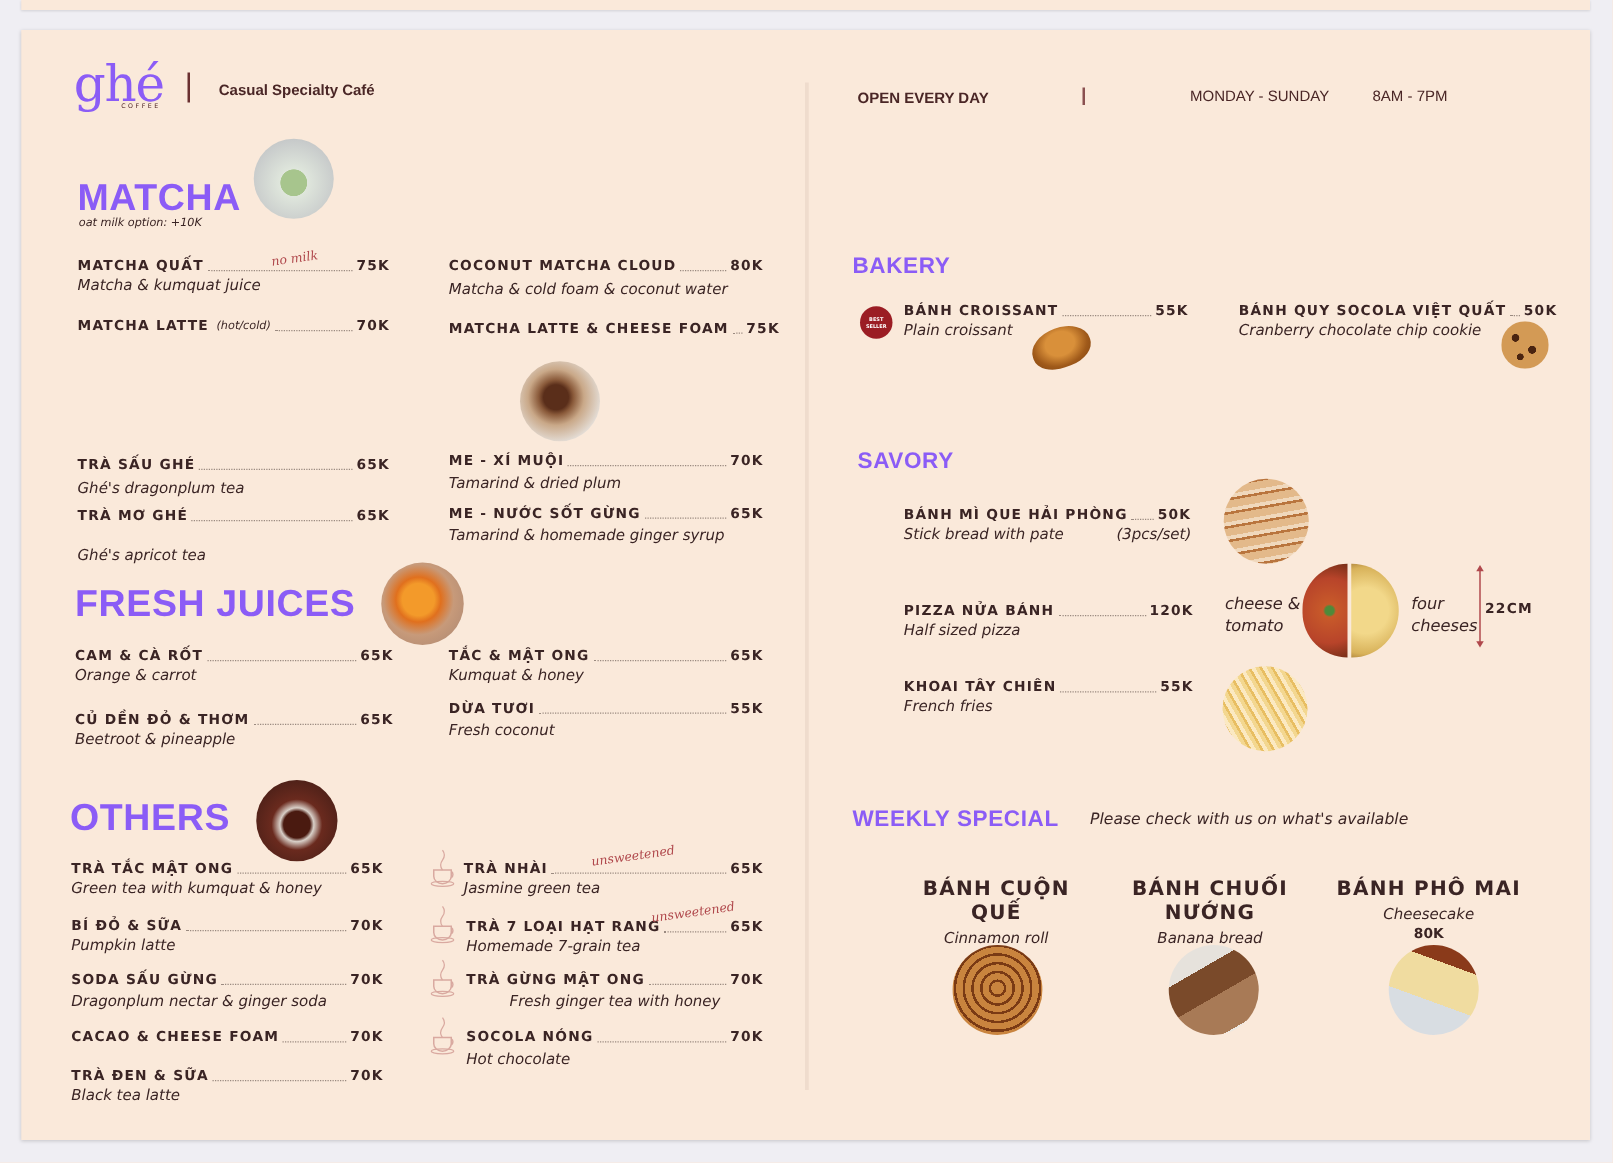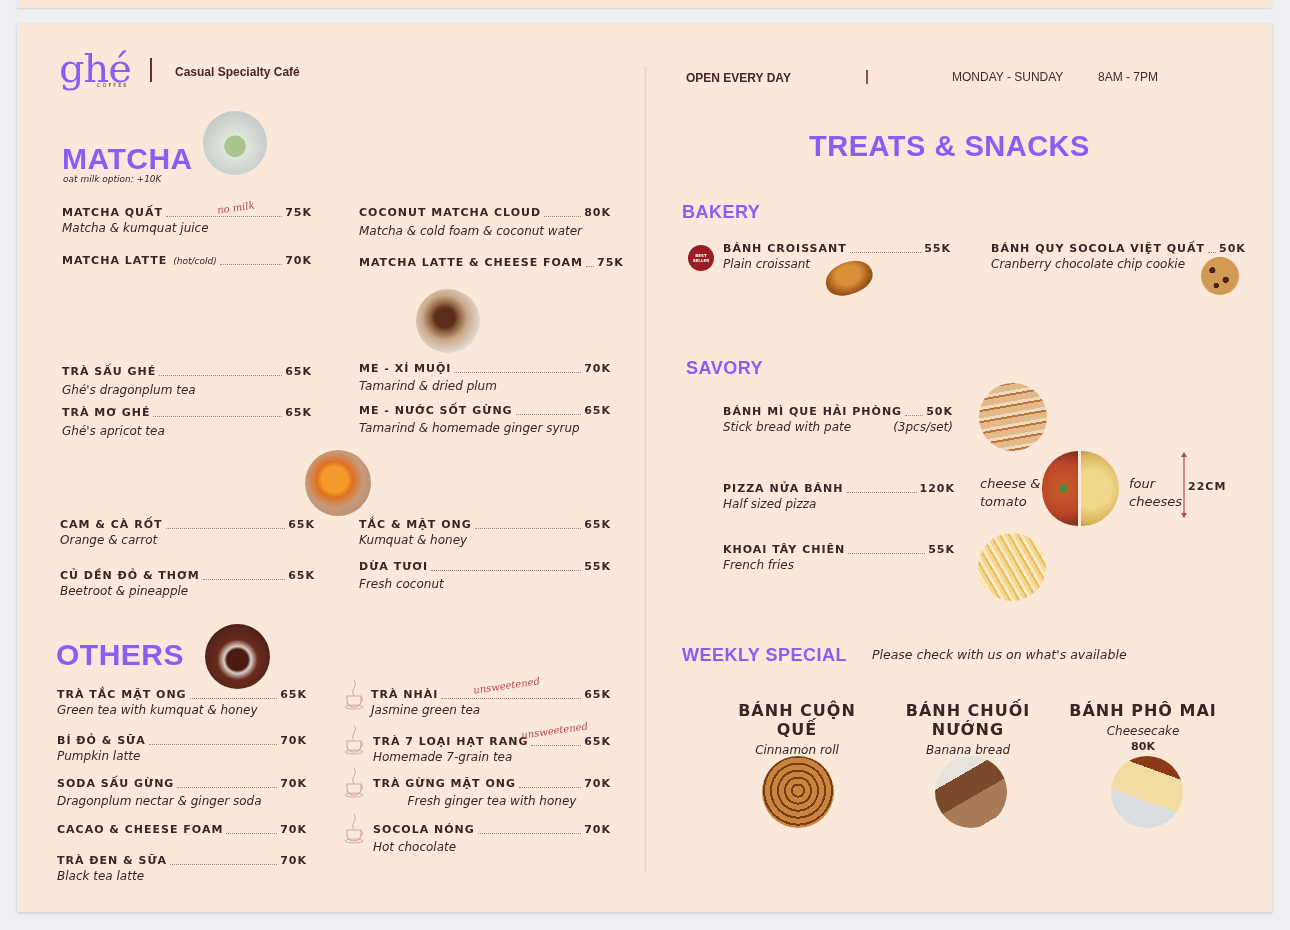--- a/index.html
+++ b/index.html
@@ -109,31 +109,32 @@
         <span class="price">70K</span>
       </div>
     <div class="desc" style="margin-top:2px;">Tamarind &amp; dried plum</div>
   </div>
   <div class="abs item" style="left:45px;top:382px;">
     <div class="row">
         <span class="name">TRÀ MƠ GHÉ</span>
         <span class="dots"></span>
         <span class="price">65K</span>
       </div>
-    <div class="desc" style="margin-top:3px;">Ghé's apricot tea</div>
+    <div class="desc" style="margin-top:16px;">Ghé's apricot tea</div>
   </div>
   <div class="abs item" style="left:342px;top:380px;width:252px;">
     <div class="row">
         <span class="name">ME - NƯỚC SỐT GỪNG</span>
         <span class="dots"></span>
         <span class="price">65K</span>
       </div>
     <div class="desc" style="margin-top:2px;">Tamarind &amp; homemade ginger syrup</div>
   </div>
 
+  <div class="abs sec-title big" style="left:43px;top:443px;">FRESH JUICES</div>
   <div class="abs photo" style="left:288px;top:426px;width:66px;height:66px;background:radial-gradient(circle at 45% 45%, #f39a2a 0 25%, #e0701e 35%, #c79a7a 55%, #a88470 100%);"></div>
 
   <div class="abs item" style="left:43px;top:494px;width:255px;">
     <div class="row">
         <span class="name">CAM &amp; CÀ RỐT</span>
         <span class="dots"></span>
         <span class="price">65K</span>
       </div>
     <div class="desc">Orange &amp; carrot</div>
   </div>
@@ -267,21 +268,20 @@
     <div class="desc" style="margin-top:2px;">Hot chocolate</div>
   </div>
 
   <div class="abs divider"></div>
 
   <div class="abs hours" style="left:669px;top:47px;font-weight:bold;">OPEN EVERY DAY</div>
   <div class="abs" style="left:849px;top:46px;width:1.5px;height:14px;background:#8a5050;"></div>
   <div class="abs hours" style="left:935px;top:46px;">MONDAY - SUNDAY</div>
   <div class="abs hours" style="left:1081px;top:46px;">8AM - 7PM</div>
 
-  <div class="abs sec-title" style="left:792px;top:106px;font-size:29px;">TREATS &amp; SNACKS</div>
 
   <div class="abs sec-title mid" style="left:665px;top:178px;">BAKERY</div>
   <div class="abs badge" style="left:671px;top:221px;">BEST SELLER</div>
   <div class="abs item" style="left:706px;top:218px;width:228px;">
     <div class="row">
         <span class="name">BÁNH CROISSANT</span>
         <span class="dots"></span>
         <span class="price">55K</span>
       </div>
     <div class="desc">Plain croissant</div>

